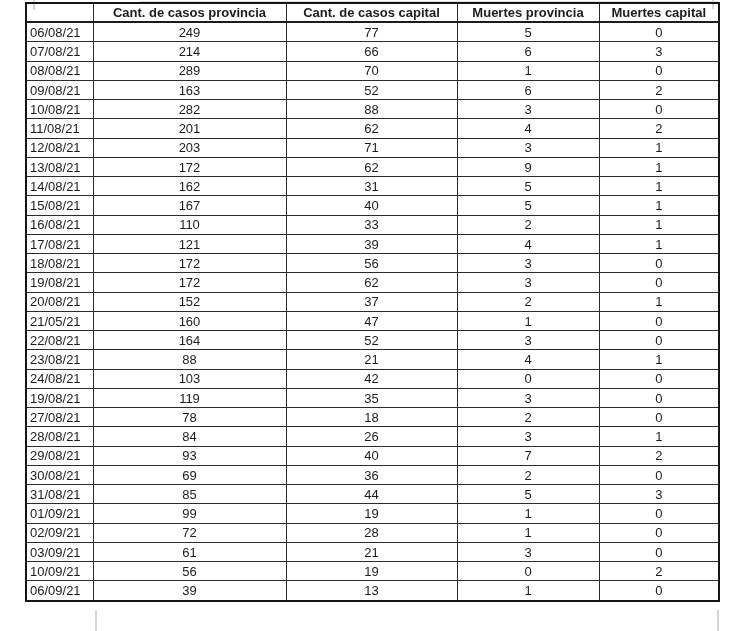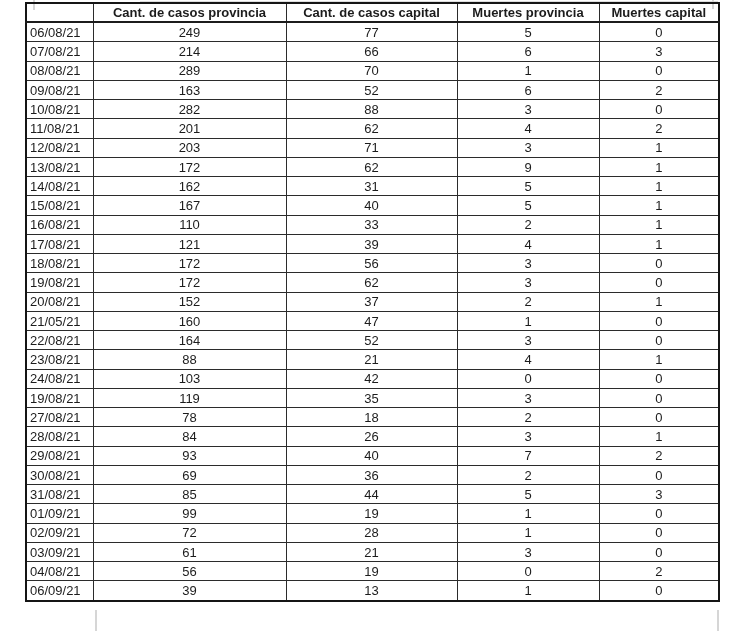--- a/index.html
+++ b/index.html
@@ -279,21 +279,21 @@
         <td class="value-cell">0</td>
       </tr>
       <tr>
         <td class="date-cell">03/09/21</td>
         <td class="value-cell">61</td>
         <td class="value-cell">21</td>
         <td class="value-cell">3</td>
         <td class="value-cell">0</td>
       </tr>
       <tr>
-        <td class="date-cell">04/08/21</td>
+        <td class="date-cell">10/09/21</td>
         <td class="value-cell">56</td>
         <td class="value-cell">19</td>
         <td class="value-cell">0</td>
         <td class="value-cell">2</td>
       </tr>
       <tr>
         <td class="date-cell">06/09/21</td>
         <td class="value-cell">39</td>
         <td class="value-cell">13</td>
         <td class="value-cell">1</td>

